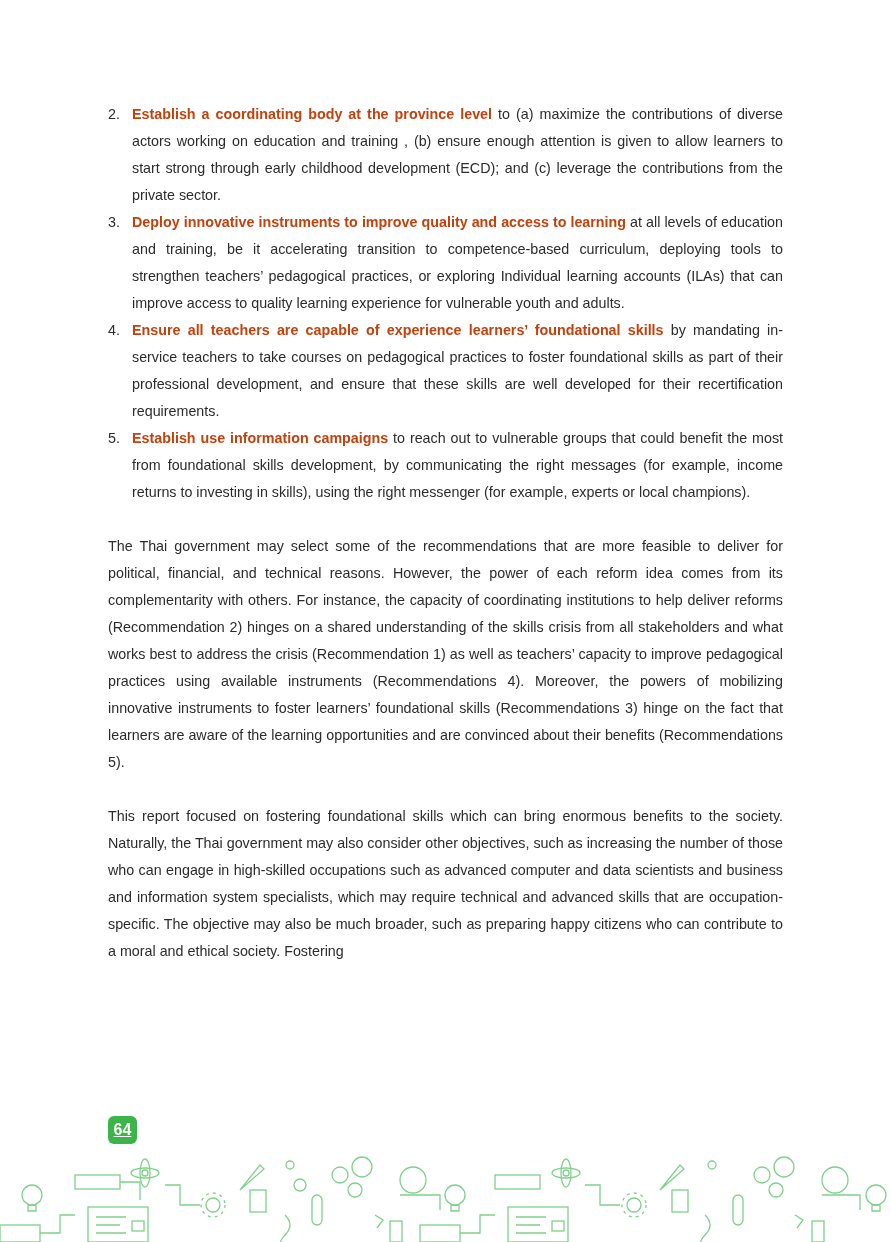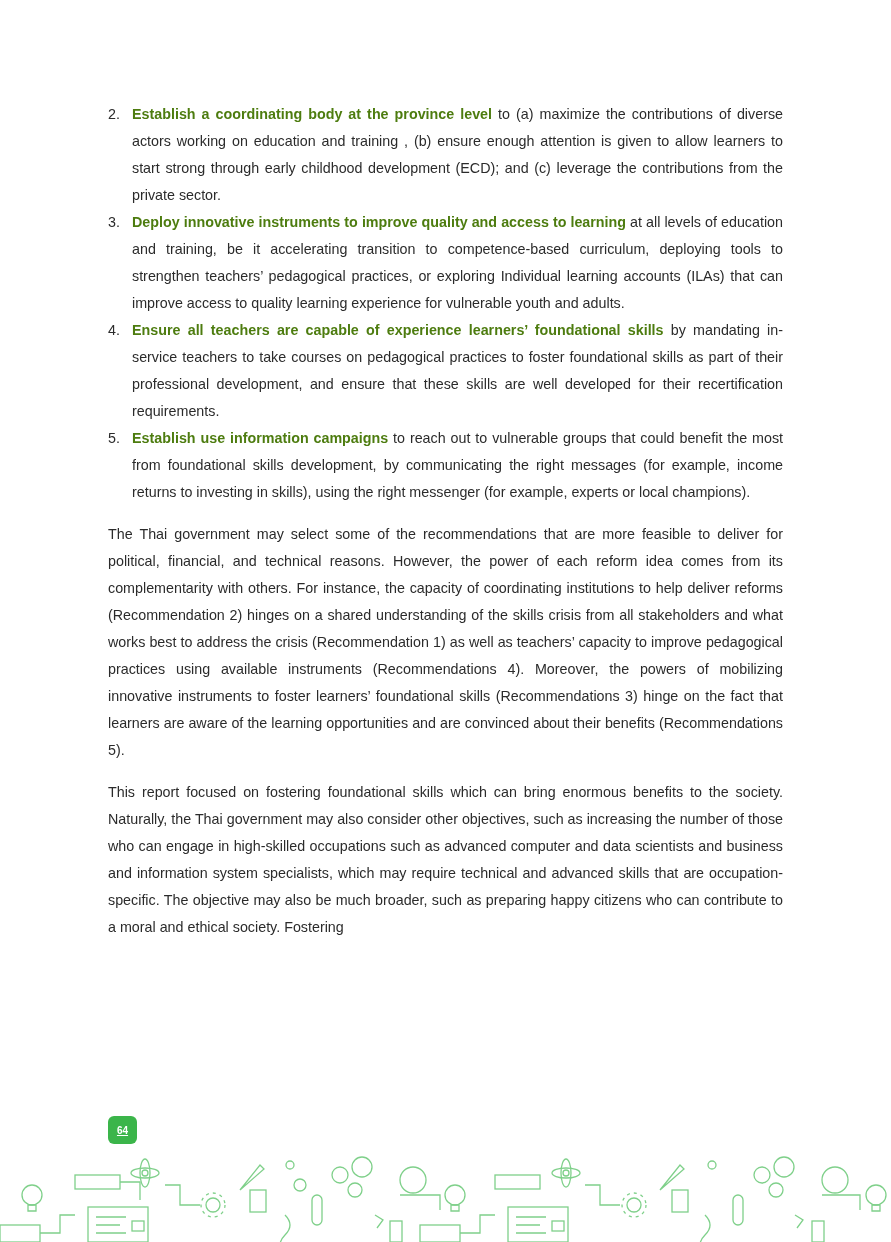--- a/index.html
+++ b/index.html
@@ -2,24 +2,24 @@
 <html><head>
 <meta charset="utf-8">
 <style>
   html, body { margin:0; padding:0; background:#ffffff; }
   body { width:891px; height:1242px; position:relative; overflow:hidden;
          font-family:"Liberation Sans","DejaVu Sans",sans-serif; color:#2b2b2b; }
   .content { position:absolute; left:108px; top:101px; width:675px; font-size:14.3px; line-height:27px; }
   ol.recs { list-style:none; margin:0; padding:0; }
   ol.recs li { position:relative; padding-left:24px; text-align:justify; }
   ol.recs li .num { position:absolute; left:0; top:0; }
-  b { font-weight:bold; color:#4d7c0f; }
-  p.para { margin:15px 0 0 0; text-align:justify; }
+  b { font-weight:bold; color:#c2410c; }
+  p.para { margin:27px 0 0 0; text-align:justify; }
   .page-badge { position:absolute; left:108px; top:1116px; width:29px; height:28px; background:#3bb54a;
-                border-radius:6px; color:#fff; font-weight:bold; font-size:10px; display:flex;
+                border-radius:6px; color:#fff; font-weight:bold; font-size:16px; display:flex;
                 align-items:center; justify-content:center;text-decoration:underline; }
   .footer-art { position:absolute; left:0; top:1155px; width:891px; height:87px; }
 </style>
 </head>
 <body>
 
 <div class="content">
   <ol class="recs">
     <li><span class="num">2.</span><b>Establish a coordinating body at the province level</b><span> to (a) maximize the contributions of diverse actors working on education and training , (b) ensure enough attention is given to allow learners to start strong through early childhood development (ECD); and (c) leverage the contributions from the private sector.</span></li>
     <li><span class="num">3.</span><b>Deploy innovative instruments to improve quality and access to learning</b><span> at all levels of education and training, be it accelerating transition to competence-based curriculum, deploying tools to strengthen teachers’ pedagogical practices, or exploring Individual learning accounts (ILAs) that can improve access to quality learning experience for vulnerable youth and adults.</span></li>

